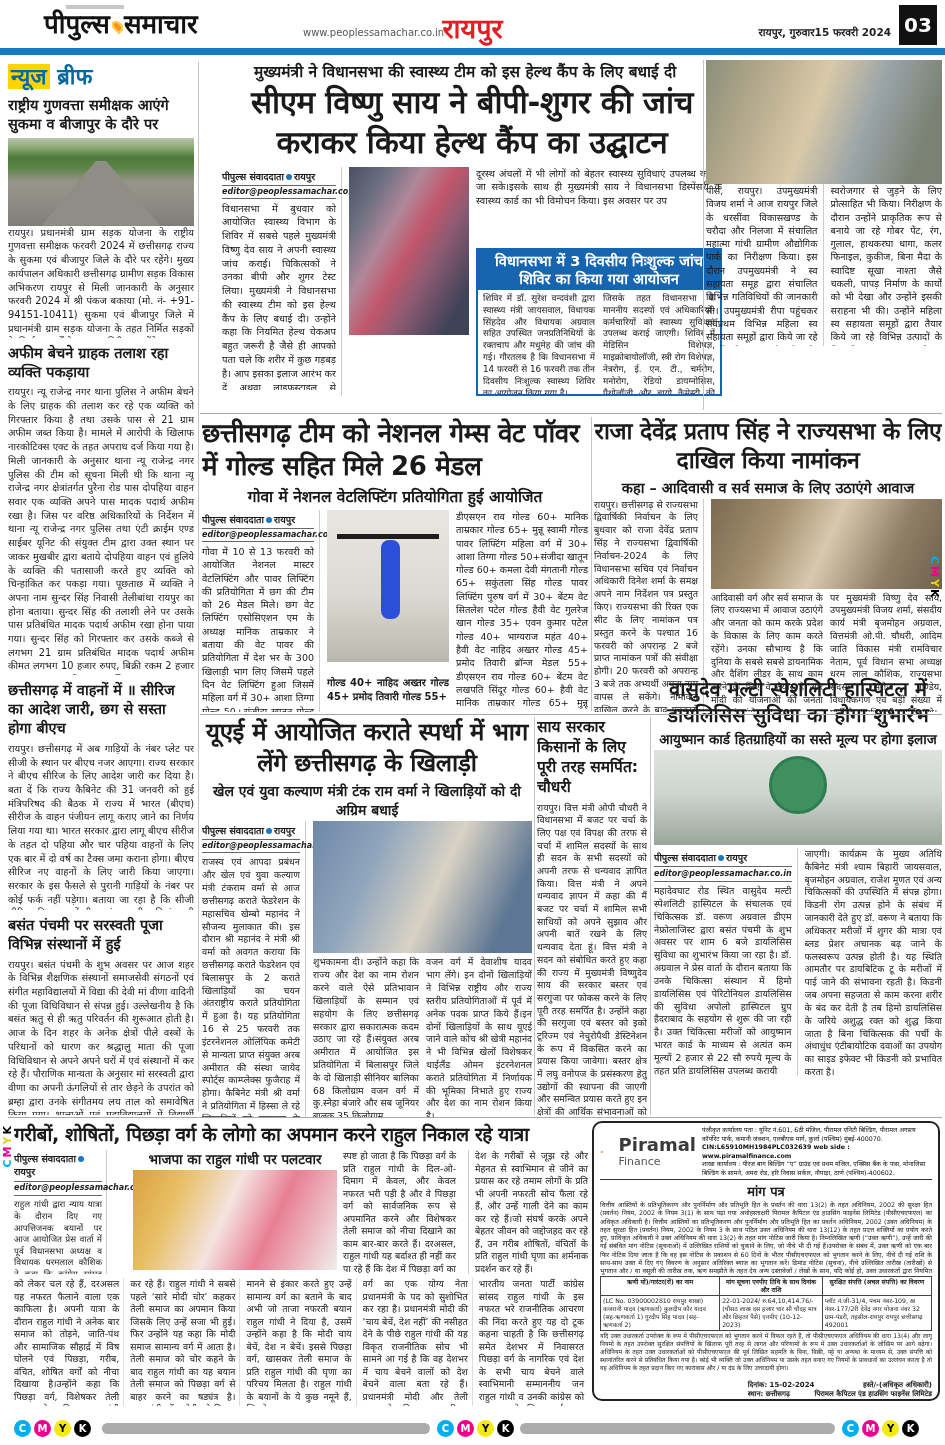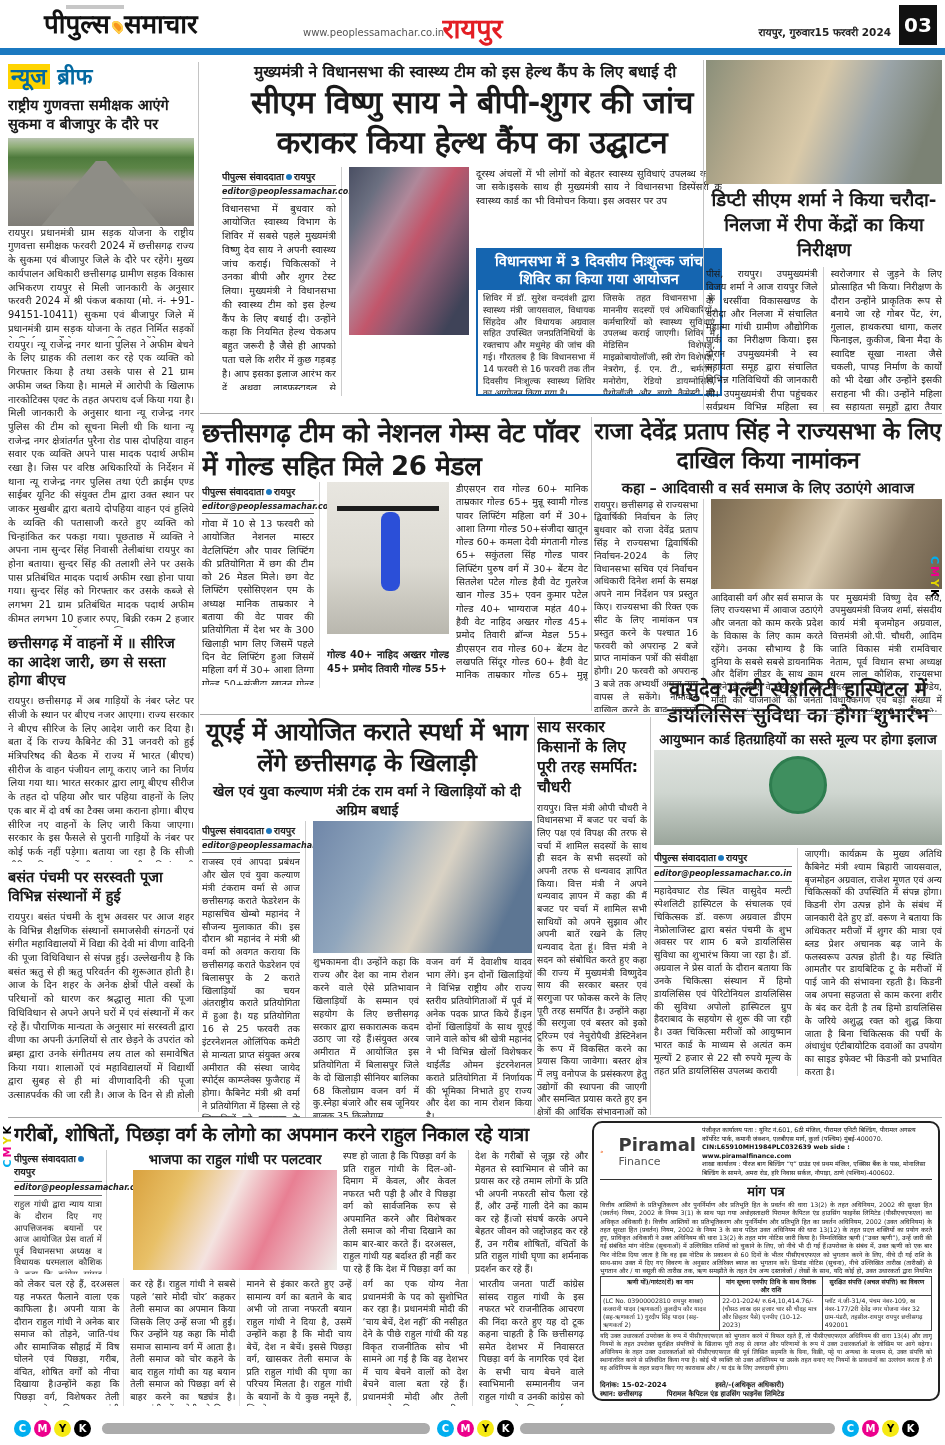--- a/index.html
+++ b/index.html
@@ -137,21 +137,21 @@
   .ad-brand b{font-size:18px;color:#3a3a3a;line-height:1;}
   .ad-brand span{display:block;font-size:11px;color:#555;}
   .ad-addr{flex:1;font-size:6.3px;line-height:1.35;color:#111;}
   .ad-addr .cin{font-weight:bold;}
   .ad-title{text-align:center;font-size:13px;font-weight:bold;margin:2px 0 1px;}
   .ad-b1{font-size:6.3px;line-height:1.32;text-align:justify;height:74px;overflow:hidden;}
   .ad-table{width:100%;border-collapse:collapse;margin:1px 0;}
   .ad-table th,.ad-table td{border:1px solid #444;font-size:6.2px;line-height:1.3;padding:1px 2px;vertical-align:top;}
   .ad-table th{text-align:center;font-weight:bold;}
   .ad-b2{font-size:6.1px;line-height:1.3;text-align:justify;height:46px;overflow:hidden;}
-  .ad-foot{display:flex;justify-content:flex-start;font-size:7px;font-weight:bold;margin-top:2px;}
+  .ad-foot{display:flex;justify-content:flex-end;font-size:7px;font-weight:bold;margin-top:2px;}
   .ad-foot .rt{text-align:right;}
   
   .vmark{position:absolute;writing-mode:vertical-rl;font-size:11px;font-weight:bold;letter-spacing:2px;}
   .vmark .c{color:#00aeef}.vmark .m{color:#ec008c}.vmark .y{color:#e3d400}.vmark .k{color:#000}
   .cmyk-group{position:absolute;top:1420px;display:flex;gap:3px;}
   .cmyk-dot{width:17px;height:17px;border-radius:50%;color:#fff;font-size:10px;font-weight:bold;
             display:flex;align-items:center;justify-content:center;}
   .dot-c{background:#00aeef}.dot-m{background:#ec008c}.dot-y{background:#f5e913;color:#000}.dot-k{background:#000}
   .graybar{position:absolute;top:1423px;height:11px;background:#ababab;border-radius:6px;}
 </style>
@@ -170,20 +170,21 @@
     <div class="dateline">रायपुर, गुरुवार15 फरवरी 2024</div>
     <div class="pagenum">03</div>
   </div>
   <div class="blue-bar"></div>
 
   <div class="nbrief">
     <div class="nb-title"><span class="hl">न्यूज</span> <span>ब्रीफ</span></div>
     <div class="nb-head">राष्ट्रीय गुणवत्ता समीक्षक आएंगे सुकमा व बीजापुर के दौरे पर</div>
     <div class="ph ph-road" style="height:88px;"></div>
     <div class="nb-body jtxt" style="height:112px;">रायपुर। प्रधानमंत्री ग्राम सड़क योजना के राष्ट्रीय गुणवत्ता समीक्षक फरवरी 2024 में छत्तीसगढ़ राज्य के सुकमा एवं बीजापुर जिले के दौरे पर रहेंगे। मुख्य कार्यपालन अधिकारी छत्तीसगढ़ ग्रामीण सड़क विकास अभिकरण रायपुर से मिली जानकारी के अनुसार फरवरी 2024 में श्री पंकज बकाया (मो. नं- +91-94151-10411) सुकमा एवं बीजापुर जिले में प्रधानमंत्री ग्राम सड़क योजना के तहत निर्मित सड़कों के निर्माण कार्यों के गुणवत्ता निरीक्षण करेंगे।</div>
+    <div class="nb-head">अफीम बेचने ग्राहक तलाश रहा व्यक्ति पकड़ाया</div>
     <div class="nb-body jtxt" style="height:290px;">रायपुर। न्यू राजेन्द्र नगर थाना पुलिस ने अफीम बेचने के लिए ग्राहक की तलाश कर रहे एक व्यक्ति को गिरफ्तार किया है तथा उसके पास से 21 ग्राम अफीम जब्त किया है। मामले में आरोपी के खिलाफ नारकोटिक्स एक्ट के तहत अपराध दर्ज किया गया है। मिली जानकारी के अनुसार थाना न्यू राजेन्द्र नगर पुलिस की टीम को सूचना मिली थी कि थाना न्यू राजेन्द्र नगर क्षेत्रांतर्गत पुरैना रोड पास दोपहिया वाहन सवार एक व्यक्ति अपने पास मादक पदार्थ अफीम रखा है। जिस पर वरिष्ठ अधिकारियों के निर्देशन में थाना न्यू राजेन्द्र नगर पुलिस तथा एंटी क्राईम एण्ड साईबर यूनिट की संयुक्त टीम द्वारा उक्त स्थान पर जाकर मुखबीर द्वारा बताये दोपहिया वाहन एवं हुलिये के व्यक्ति की पतासाजी करते हुए व्यक्ति को चिन्हांकित कर पकड़ा गया। पूछताछ में व्यक्ति ने अपना नाम सुन्दर सिंह निवासी तेलीबांधा रायपुर का होना बताया। सुन्दर सिंह की तलाशी लेने पर उसके पास प्रतिबंधित मादक पदार्थ अफीम रखा होना पाया गया। सुन्दर सिंह को गिरफ्तार कर उसके कब्जे से लगभग 21 ग्राम प्रतिबंधित मादक पदार्थ अफीम कीमत लगभग 10 हजार रुपए, बिक्री रकम 2 हजार रुपए तथा घटना में प्रयुक्त एक्टिवा वाहन जप्त कर आरोपी के विरुद्ध थाना न्यू राजेन्द्र नगर में धारा 13(ए) नारकोटिक एक्ट का अपराध पंजीबद्ध कर कार्यवाही किया गया।</div>
     <div class="nb-head">छत्तीसगढ़ में वाहनों में ॥ सीरिज का आदेश जारी, छग से सस्ता होगा बीएच</div>
     <div class="nb-body jtxt" style="height:168px;">रायपुर। छत्तीसगढ़ में अब गाड़ियों के नंबर प्लेट पर सीजी के स्थान पर बीएच नजर आएगा। राज्य सरकार ने बीएच सीरिज के लिए आदेश जारी कर दिया है। बता दें कि राज्य कैबिनेट की 31 जनवरी को हुई मंत्रिपरिषद की बैठक में राज्य में भारत (बीएच) सीरीज के वाहन पंजीयन लागू कराए जाने का निर्णय लिया गया था। भारत सरकार द्वारा लागू बीएच सीरीज के तहत दो पहिया और चार पहिया वाहनों के लिए एक बार में दो वर्ष का टैक्स जमा कराना होगा। बीएच सीरिज नए वाहनों के लिए जारी किया जाएगा। सरकार के इस फैसले से पुरानी गाड़ियों के नंबर पर कोई फर्क नहीं पड़ेगा। बताया जा रहा है कि सीजी सीरिज की तुलना में बीएच नंबर वाली गाड़ियां सस्ती पड़ेंगी। वजह यह है कि सीजी सीरिज में वाहनों का लाइफ टाइम टैक्स वसूला जाता है।</div>
     <div class="nb-head">बसंत पंचमी पर सरस्वती पूजा विभिन्न संस्थानों में हुई</div>
     <div class="nb-body jtxt" style="height:188px;">रायपुर। बसंत पंचमी के शुभ अवसर पर आज शहर के विभिन्न शैक्षणिक संस्थानों समाजसेवी संगठनों एवं संगीत महाविद्यालयों में विद्या की देवी मां वीणा वादिनी की पूजा विधिविधान से संपन्न हुई। उल्लेखनीय है कि बसंत ऋतु से ही ऋतु परिवर्तन की शुरूआत होती है। आज के दिन शहर के अनेक क्षेत्रों पीले वस्त्रों के परिधानों को धारण कर श्रद्धालु माता की पूजा विधिविधान से अपने अपने घरों में एवं संस्थानों में कर रहे हैं। पौराणिक मान्यता के अनुसार मां सरस्वती द्वारा वीणा का अपनी ऊंगलियों से तार छेड़ने के उपरांत को ब्रम्हा द्वारा उनके संगीतमय लय ताल को समावेषित किया गया। शालाओं एवं महाविद्यालयों में विद्यार्थी द्वारा सुबह से ही मां वीणावादिनी की पूजा उत्साहपूर्वक की जा रही है। आज के दिन से ही होली के आगमन के संबंध में अंडा के वृक्षों की होलिका दहन स्थलों पर लगाया जाता है।</div>
   </div>
 
   <div class="lead">
     <div class="kicker">मुख्यमंत्री ने विधानसभा की स्वास्थ्य टीम को इस हेल्थ कैंप के लिए बधाई दी</div>
     <div class="lead-head">सीएम विष्णु साय ने बीपी-शुगर की जांच कराकर किया हेल्थ कैंप का उद्घाटन</div>
@@ -208,29 +209,29 @@
             <div class="jtxt">शिविर में डॉ. सुरेश वन्दवंशी द्वारा स्वास्थ्य मंत्री जायसवाल, विधायक सिंहदेव और विधायक अग्रवाल सहित उपस्थित जनप्रतिनिधियों के रक्तचाप और मधुमेह की जांच की गई। गौरतलब है कि विधानसभा में 14 फरवरी से 16 फरवरी तक तीन दिवसीय निःशुल्क स्वास्थ्य शिविर का आयोजन किया गया है।</div>
             <div class="jtxt">जिसके तहत विधानसभा के माननीय सदस्यों एवं अधिकारियों-कर्मचारियों को स्वास्थ्य सुविधाएं उपलब्ध कराई जाएगी। शिविर में मेडिसिन विशेषज्ञ, माइक्रोबायोलॉजी, स्त्री रोग विशेषज्ञ, नेत्ररोग, ई. एन. टी., चर्मरोग, मनोरोग, रेडियो डायग्नोसिस, पैथोलॉजी और बायो कैमेस्ट्री की सुविधाएं उपलब्ध रहेगी।</div>
           </div>
         </div>
       </div>
     </div>
   </div>
 
   <div class="dcm">
     <div class="ph ph-inspect dcm-photo"></div>
-    <div class="dcm-head">डिप्टी सीएम शर्मा ने किया चरौदा-निलजा में रीपा केंद्रों का किया निरीक्षण</div>
     <div class="dcm-cols">
       <div class="jtxt">पीसं, रायपुर। उपमुख्यमंत्री विजय शर्मा ने आज रायपुर जिले के धरसींवा विकासखण्ड के चरौदा और निलजा में संचालित महात्मा गांधी ग्रामीण औद्योगिक पार्क का निरीक्षण किया। इस दौरान उपमुख्यमंत्री ने स्व सहायता समूह द्वारा संचालित विभिन्न गतिविधियों की जानकारी ली। उपमुख्यमंत्री रीपा पहुंचकर सर्वप्रथम विभिन्न महिला स्व सहायता समूहों द्वारा किये जा रहे कार्यों की जानकारी ली और उनसे बातचीत कर</div>
       <div class="jtxt">स्वरोजगार से जुड़ने के लिए प्रोत्साहित भी किया। निरीक्षण के दौरान उन्होंने प्राकृतिक रूप से बनाये जा रहे गोबर पेंट, रंग, गुलाल, हाथकरघा धागा, कलर फिनाइल, कुकीज, बिना मैदा के स्वादिष्ट सूखा नाश्ता जैसे चकली, पापड़ निर्माण के कार्यों को भी देखा और उन्होंने इसकी सराहना भी की। उन्होंने महिला स्व सहायता समूहों द्वारा तैयार किये जा रहे विभिन्न उत्पादों के लिए विपणन व्यवस्था करने पर भी जोर दिया।</div>
     </div>
   </div>
 
   <div class="wl">
     <div class="wl-head">छत्तीसगढ़ टीम को नेशनल गेम्स वेट पॉवर में गोल्ड सहित मिले 26 मेडल</div>
+    <div class="wl-sub">गोवा में नेशनल वेटलिफ्टिंग प्रतियोगिता हुई आयोजित</div>
     <div class="wl-row">
       <div class="wl-c1">
         <div class="byline">
           <div class="byl-top"><span>पीपुल्स संवाददाता</span><span class="byl-dot"></span><span>रायपुर</span></div>
           <div class="byl-mail">editor@peoplessamachar.co.in</div>
         </div>
         <div class="wl-body jtxt">गोवा में 10 से 13 फरवरी को आयोजित नेशनल मास्टर वेटलिफ्टिंग और पावर लिफ्टिंग की प्रतियोगिता में छग की टीम को 26 मेडल मिले। छग वेट लिफ्टिंग एसोसिएशन एम के अध्यक्ष मानिक ताम्रकार ने बताया की वेट पावर की प्रतियोगिता में देश भर के 300 खिलाड़ी भाग लिए जिसमें पहले दिन वेट लिफ्टिंग हुआ जिसमें महिला वर्ग में 30+ आशा तिग्गा गोल्ड 50+संजीदा खातून गोल्ड 55+रझा साफिया गोल्ड 65+ सकुंतला सिंह गोल्ड पुरुष वर्ग वेट लिफ्टिंग में 30+ सितलेश पटेल</div>
       </div>
       <div class="wl-phcol">
         <div class="ph ph-lifter wl-photo"></div>

